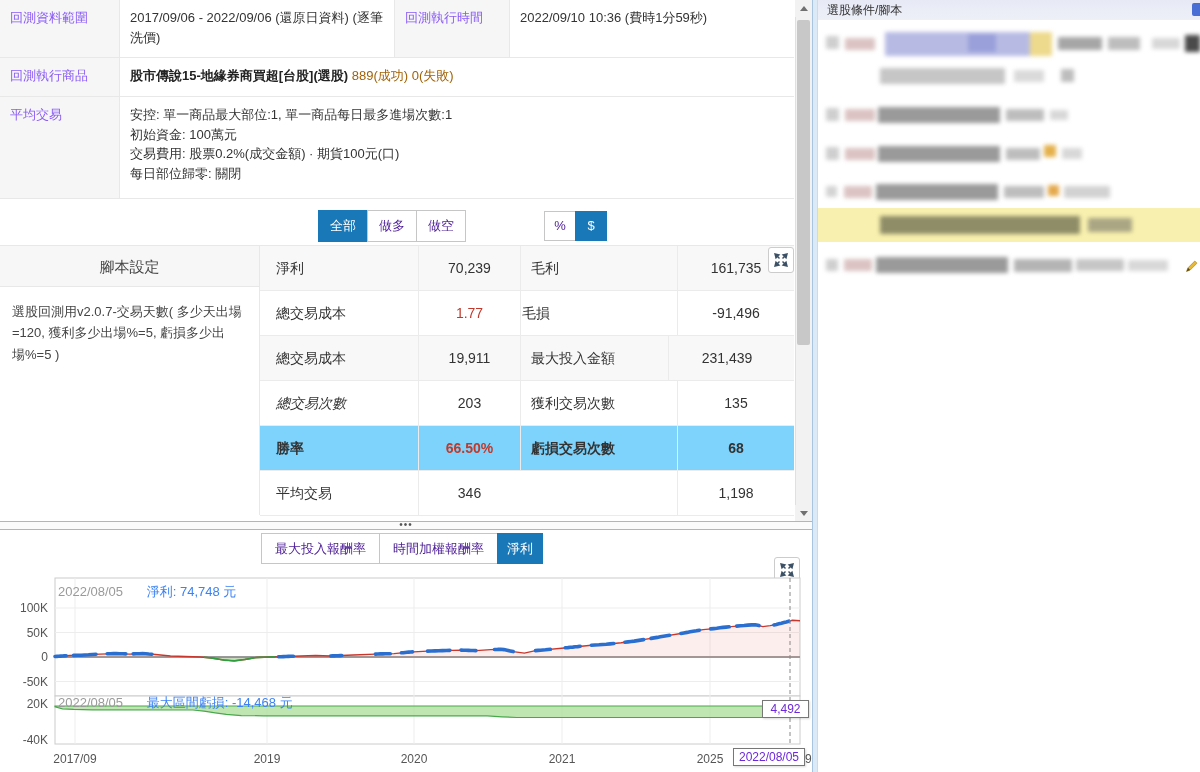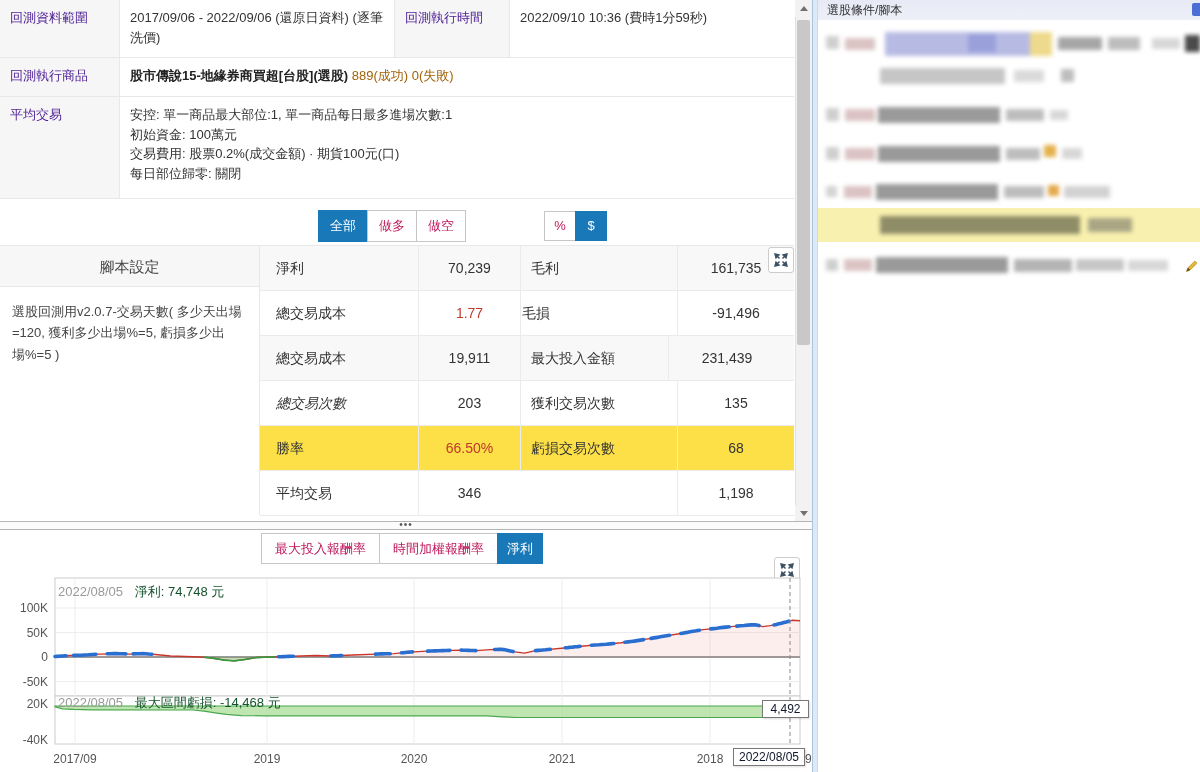--- a/index.html
+++ b/index.html
@@ -2,26 +2,26 @@
 <html><head>
 <meta charset="utf-8">
 <style>
   *{margin:0;padding:0;box-sizing:border-box}
   html,body{background:#fff}
   body{font-family:"Liberation Sans","DejaVu Sans",sans-serif;color:#333}
   #page{position:relative;width:1200px;height:772px;overflow:hidden;background:#fff}
   .abs{position:absolute}
   
   .cell{font-size:13px;line-height:1.5;padding:8px 10px;border-bottom:1px solid #e8e8e8}
-  .lbl{background:#f6f6f6;color:#4c1d95;border-right:1px solid #e8e8e8}
+  .lbl{background:#f6f6f6;color:#8b5cf6;border-right:1px solid #e8e8e8}
   .val{color:#333}
   .product-main{font-weight:bold;color:#222}
   .blue-link{color:#a16207}
   
-  .btn{display:inline-block;font-size:13px;color:#be185d;background:#fff;border:1px solid #c6c6c6;text-align:center;cursor:pointer}
+  .btn{display:inline-block;font-size:13px;color:#4c1d95;background:#fff;border:1px solid #c6c6c6;text-align:center;cursor:pointer}
   .btn.active{background:#1878b8;border-color:#1878b8;color:#fff}
   
   .script-head{background:#f7f7f7;border-bottom:1px solid #e8e8e8;border-right:1px solid #e8e8e8;border-top:1px solid #e8e8e8;
     font-size:15px;color:#444;text-align:center;line-height:41px}
   .script-desc{font-size:13px;color:#444;line-height:1.65;padding:14px 12px;border-right:1px solid #e8e8e8}
   
   #stats{border-top:1px solid #e8e8e8}
   .srow{position:absolute;left:0;width:534px;height:45px}
   .scell{position:absolute;top:0;height:45px;line-height:45px;font-size:14px;color:#333;overflow:hidden;white-space:nowrap}
   .scell.b{border-left:1px solid #ebebeb}
@@ -35,22 +35,22 @@
   .tri-up{width:0;height:0;border-left:4px solid transparent;border-right:4px solid transparent;border-bottom:5px solid #707070}
   .tri-down{width:0;height:0;border-left:4px solid transparent;border-right:4px solid transparent;border-top:5px solid #707070}
   
   #splitter{background:#fbfbfb;border-top:1px solid #b5b5b5;border-bottom:1px solid #b5b5b5;text-align:center}
   #splitter span{display:inline-block;font-size:10px;line-height:5px;color:#555;letter-spacing:1px;vertical-align:top}
   
   .ytick{font-size:12px;color:#555;text-align:right;width:46px}
   .xtick{font-size:12px;color:#555;text-align:center;width:60px}
   .chart-note{font-size:13px;white-space:nowrap}
   .note-date{color:#9a9a9a}
-  .note-teal{color:#14532d;margin-left:8px}
-  .tooltip-box{background:#fff;border:1px solid #777;font-size:12px;color:#0f172a;text-align:center;line-height:16px;box-shadow:1px 1px 2px rgba(0,0,0,.15)}
+  .note-teal{color:#3b82f6;margin-left:20px}
+  .tooltip-box{background:#fff;border:1px solid #777;font-size:12px;color:#6d28d9;text-align:center;line-height:16px;box-shadow:1px 1px 2px rgba(0,0,0,.15)}
   
   #sidebar-sep{background:#dce9f6;border-left:1px solid #a9c4de;border-right:1px solid #c9dcee}
   #sidebar-head{background:linear-gradient(#e7e9f5,#eef0f8);font-size:12px;color:#333;line-height:20px;padding-left:9px}
   .redacted-row{position:absolute;left:818px;width:382px}
   .redacted-row .blk{position:absolute;border-radius:1px}
   .blurwrap{filter:blur(2.3px)}
 </style>
 </head>
 <body>
 
@@ -103,21 +103,21 @@
         <div class="scell b" style="left: 158px; width: 102px; text-align: center;">19,911</div>
         <div class="scell b" style="left: 260px; width: 157px; padding-left: 10px;">最大投入金額</div>
         <div class="scell b" style="left: 408px; width: 117px; text-align: center;">231,439</div>
       </div>
       <div class="srow" style="top: 135px; background: rgb(255, 255, 255); border-bottom: 1px solid rgb(235, 235, 235);">
         <div class="scell " style="left: 0px; width: 158px; padding-left: 16px; font-style: italic;">總交易次數</div>
         <div class="scell b" style="left: 158px; width: 102px; text-align: center;">203</div>
         <div class="scell b" style="left: 260px; width: 157px; padding-left: 10px;">獲利交易次數</div>
         <div class="scell b" style="left: 417px; width: 117px; text-align: center;">135</div>
       </div>
-      <div class="srow" style="top: 180px; background: #fde047; border-bottom: 1px solid rgb(235, 235, 235);">
+      <div class="srow" style="top: 180px; background: #7dd3fc; border-bottom: 1px solid rgb(235, 235, 235); font-weight: bold;">
         <div class="scell " style="left: 0px; width: 158px; padding-left: 16px;">勝率</div>
         <div class="scell b red" style="left: 158px; width: 102px; text-align: center;">66.50%</div>
         <div class="scell b" style="left: 260px; width: 157px; padding-left: 10px;">虧損交易次數</div>
         <div class="scell b" style="left: 417px; width: 117px; text-align: center;">68</div>
       </div>
       <div class="srow" style="top: 225px; background: rgb(255, 255, 255); border-bottom: 1px solid rgb(235, 235, 235);">
         <div class="scell " style="left: 0px; width: 158px; padding-left: 16px;">平均交易</div>
         <div class="scell b" style="left: 158px; width: 102px; text-align: center;">346</div>
         <div class="scell b" style="left: 417px; width: 117px; text-align: center;">1,198</div>
       </div>
@@ -226,21 +226,21 @@
   </div>
   <div class="abs chart-note" style="left:58px;top:694px">
     <span class="note-date">2022/08/05</span>
     <span class="note-teal">最大區間虧損: -14,468 元</span>
   </div>
 
   <div class="abs xtick" style="left:45px;top:752px">2017/09</div>
   <div class="abs xtick" style="left:237px;top:752px">2019</div>
   <div class="abs xtick" style="left:384px;top:752px">2020</div>
   <div class="abs xtick" style="left:532px;top:752px">2021</div>
-  <div class="abs xtick" style="left:680px;top:752px">2018</div>
+  <div class="abs xtick" style="left:680px;top:752px">2025</div>
   <div class="abs xtick" style="left:760px;top:752px">2022/09</div>
 
   <div class="abs tooltip-box" style="left:762px;top:700px;width:47px;height:18px">4,492</div>
   <div class="abs tooltip-box" style="left:733px;top:748px;width:72px;height:18px">2022/08/05</div>
 
   <div class="abs" id="sidebar-sep" style="left:812px;top:0;width:6px;height:772px"></div>
   <div class="abs" id="sidebar-head" style="left:818px;top:0;width:382px;height:20px">
     <span>選股條件/腳本</span>
   </div>
   <div class="abs" style="left:1192px;top:3px;width:10px;height:13px;background:#4a6fd4;border-radius:2px"></div>

